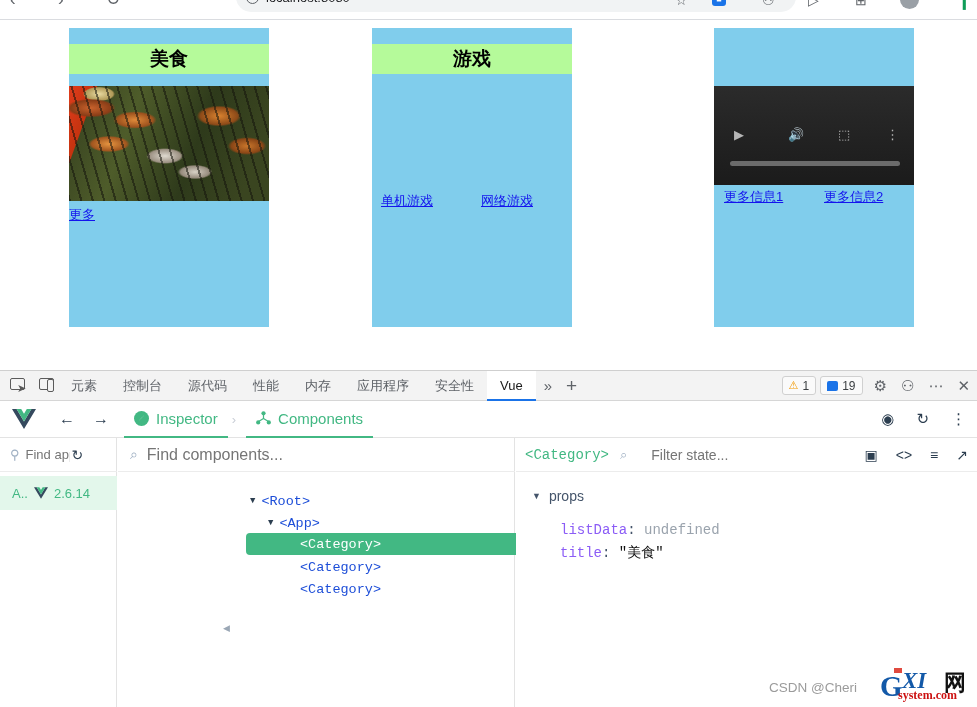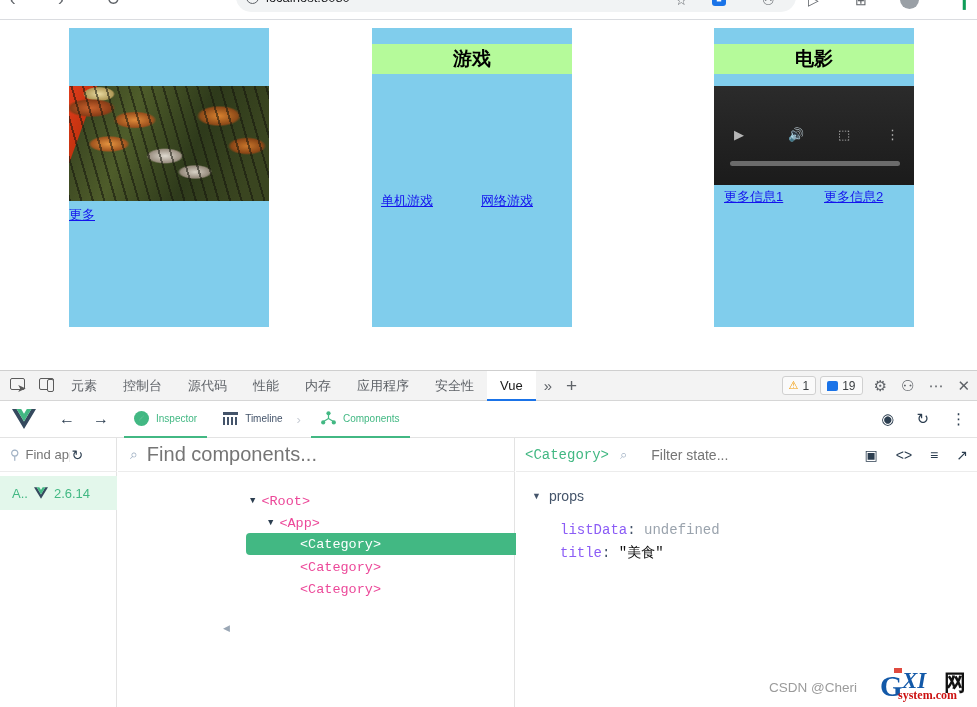--- a/index.html
+++ b/index.html
@@ -176,21 +176,21 @@
     position: absolute; left: 0; top: 30px; width: 977px; height: 37px;
     background: #ffffff; border-bottom: 1px solid #e3e3e3;
     display: flex; align-items: center;
   }
   #vue-logo-icon {
     width: 24px; height: 20px; margin-left: 12px; margin-right: 14px; position: relative; flex: 0 0 auto;
   }
   .vue-arrow { font-size: 16px; color: #2c3e50; padding: 0 9px; }
   .vue-tab {
     display: flex; align-items: center; gap: 7px; height: 37px;
-    padding: 0 10px; font-size: 10px; color: #42b883;
+    padding: 0 10px; font-size: 15px; color: #42b883;
     border-bottom: 2px solid transparent; margin-left: 6px;
   }
   .vue-tab.active { border-bottom-color: #42b883; }
   .vue-tab.inactive { color: #44546a; }
   #inspector-glyph {
     width: 15px; height: 15px; border-radius: 50%; background: #42b883;
     position: relative; flex: 0 0 auto;
   }
   #inspector-glyph::after {
     content: ""; position: absolute; left: 4px; top: 4px;
@@ -242,30 +242,30 @@
   #tree-col {
     position: absolute; left: 118px; top: 0; width: 397px; height: 270px;
     border-right: 1px solid #e3e3e3; background: #ffffff;
   }
   #tree-search-row {
     position: absolute; left: 0; top: 0; width: 397px; height: 34px;
     display: flex; align-items: center; border-bottom: 1px solid #ececec;
   }
   #tree-search-icon { color: #9fb0c3; font-size: 14px; margin-left: 12px; }
   #tree-search-input {
-    border: none; outline: none; flex: 1; margin-left: 9px; font-size: 20px;
+    border: none; outline: none; flex: 1; margin-left: 9px; font-size: 16px;
     color: #8c9bae; background: transparent;
     font-family: "Liberation Sans", sans-serif;
   }
   .tree-row {
     position: absolute; height: 22px; display: flex; align-items: center;
     font-family: "Liberation Mono", monospace; font-size: 13.5px;
   }
   .tree-arrow { color: #2c3e50; font-size: 9px; margin-right: 6px; }
-  .tree-tag { color: #ec4899; }
+  .tree-tag { color: #1d4ed8; }
   #tree-root     { left: 132px; top: 52px; }
   #tree-app      { left: 150px; top: 74px; }
   #tree-cat-1 {
     left: 128px; top: 95px; width: 375px; background: #42b883;
     border-radius: 4px; padding-left: 54px;
   }
   #tree-cat-1 .tree-tag, #tree-cat-1 .tree-tag .brk { color: #ffffff; }
   #tree-cat-2    { left: 182px; top: 118px; }
   #tree-cat-3    { left: 182px; top: 140px; }
   #tree-collapse-handle {
@@ -357,34 +357,34 @@
   <span class="chrome-right" style="left:808px;">▷</span>
   <span class="chrome-right" style="left:855px;">⊞</span>
   <span id="avatar-icon"></span>
   <span id="profile-dot-icon">❙</span>
   <div id="chrome-divider"></div>
 </div>
 
 <div id="page-viewport">
 
   <div class="card" id="card-food">
+    <div class="card-title">美食</div>
     <div id="food-photo">
       <div class="grill-bars"></div>
     </div>
     <a href="#" class="card-link" id="food-more-link">更多</a>
   </div>
 
   <div class="card" id="card-game">
     <div class="card-title">游戏</div>
     <a href="#" class="card-link" id="game-link-single">单机游戏</a>
     <a href="#" class="card-link" id="game-link-online">网络游戏</a>
   </div>
 
   <div class="card" id="card-movie">
-    <div class="card-title">电影</div>
     <div id="video-player">
       <span class="ctrl" id="vp-play-icon">▶</span>
       <span class="ctrl" id="vp-volume-icon">🔊</span>
       <span class="ctrl" id="vp-fullscreen-icon">⬚</span>
       <span class="ctrl" id="vp-menu-icon">⋮</span>
       <div id="vp-progress-track"></div>
     </div>
     <a href="#" class="card-link" id="movie-link-1">更多信息1</a>
     <a href="#" class="card-link" id="movie-link-2">更多信息2</a>
   </div>
@@ -433,24 +433,20 @@
         <polygon points="4.6,0 9.2,0 12,4.8 14.8,0 19.4,0 12,12.6" fill="#42b883"></polygon>
       </svg>
     </span>
     <span class="vue-arrow">←</span>
     <span class="vue-arrow">→</span>
 
     <span class="vue-tab active">
       <span id="inspector-glyph"></span>
       <span>Inspector</span>
     </span>
-    <span class="vue-tab inactive">
-      <span id="timeline-glyph"></span>
-      <span>Timeline</span>
-    </span>
     <span id="vue-chevron">›</span>
     <span class="vue-tab active">
       <span id="components-glyph">
         <svg width="15" height="14" viewBox="0 0 15 14">
           <circle cx="7.5" cy="2.3" r="2.1" fill="#42b883"></circle>
           <circle cx="2.2" cy="11.4" r="2.1" fill="#42b883"></circle>
           <circle cx="12.8" cy="11.4" r="2.1" fill="#42b883"></circle>
           <path d="M7.5 3.6 L7.5 7.5 M7.5 7.5 L2.6 10.4 M7.5 7.5 L12.4 10.4" stroke="#42b883" stroke-width="1.2" fill="none"></path>
         </svg>
       </span>

